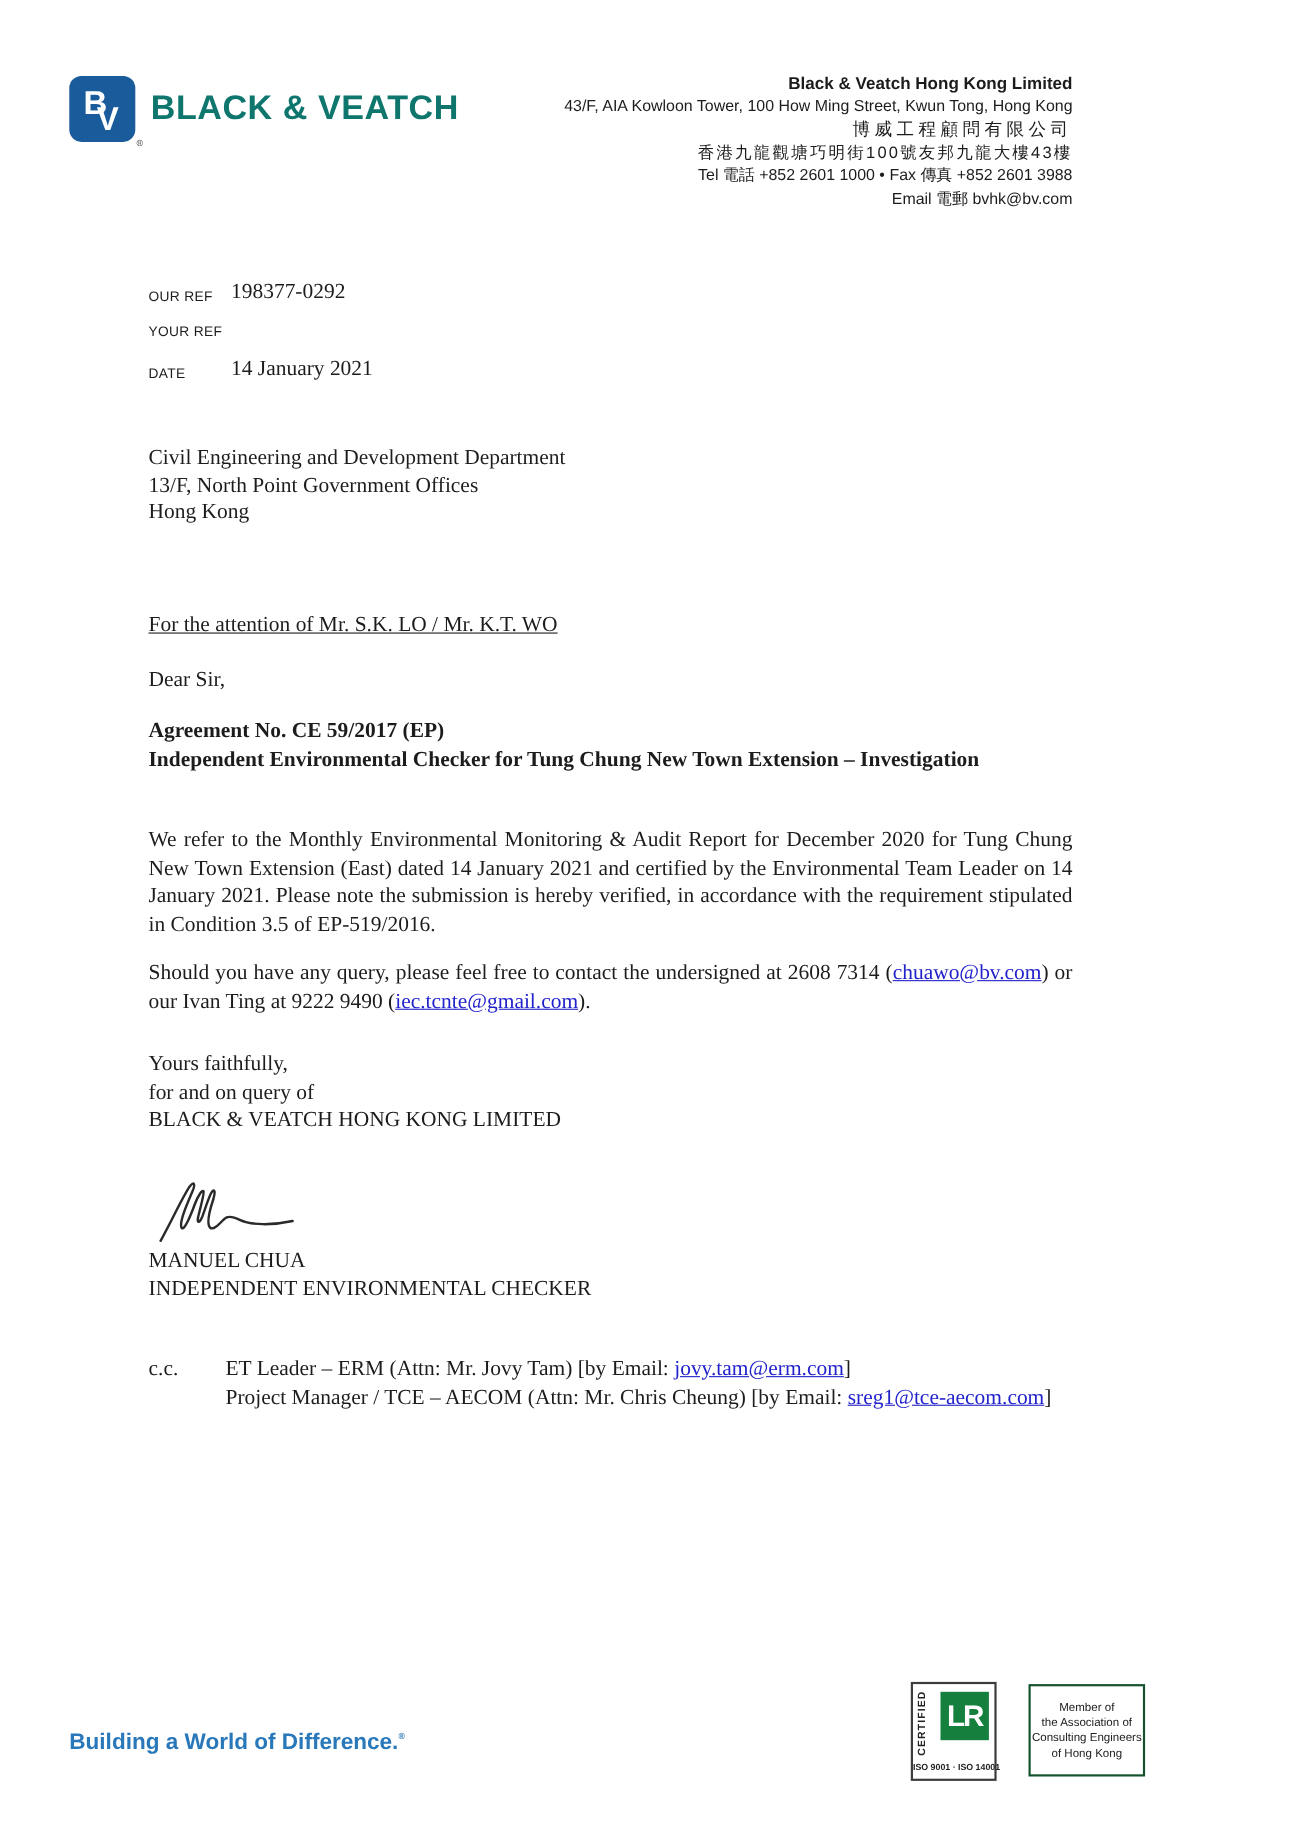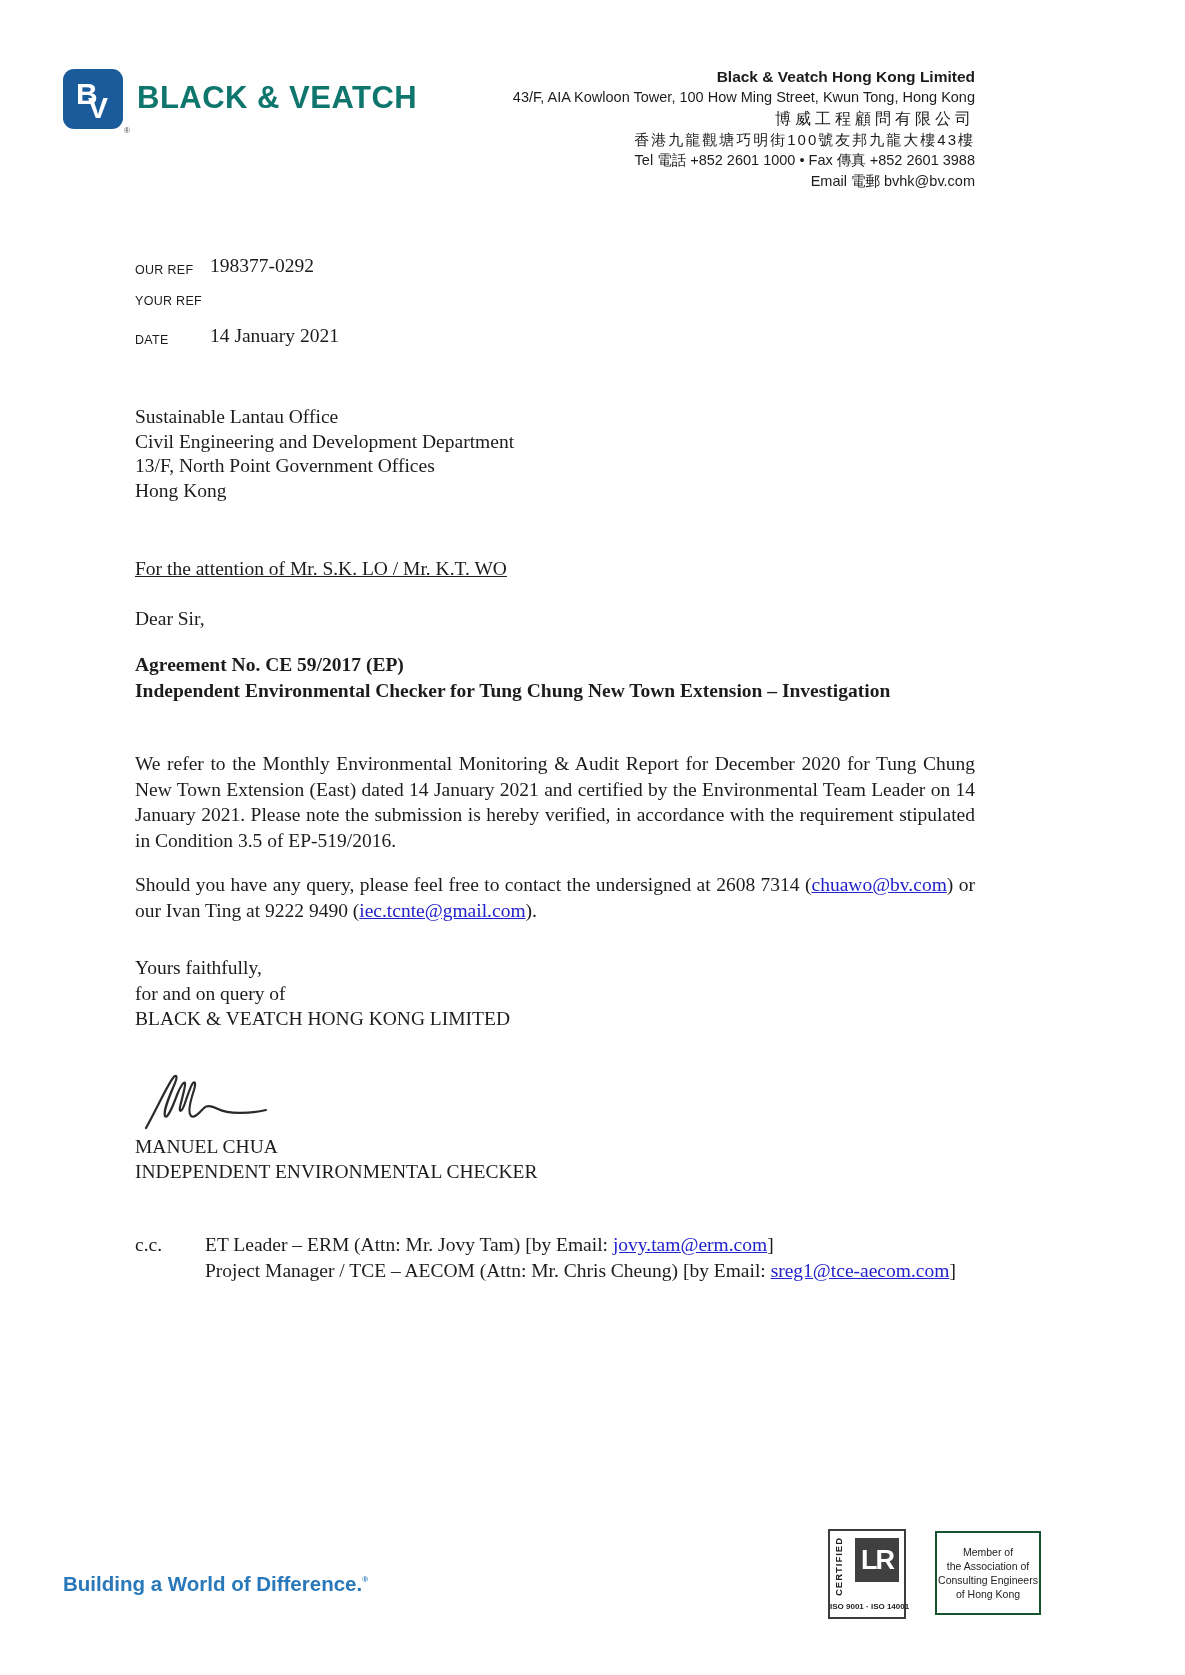--- a/index.html
+++ b/index.html
@@ -81,21 +81,21 @@
     border:2px solid #3c3c3c;background:#fff;box-sizing:border-box;
     font-family:"Liberation Sans","DejaVu Sans",sans-serif;
   }
   .badge-lr .cert{
     position:absolute;left:-21px;top:30px;
     transform:rotate(-90deg);
     font-size:9.5px;font-weight:bold;letter-spacing:1px;color:#222;
   }
   .badge-lr .lr-mark{
     position:absolute;left:25px;top:7px;width:44px;height:44px;
-    background:#404040;display:flex;align-items:center;justify-content:center;
+    background:#15803d;display:flex;align-items:center;justify-content:center;
   }
   .badge-lr .lr-mark span{
     color:#ffffff;font-weight:bold;font-size:27px;letter-spacing:-2px;
     font-family:"Liberation Sans",sans-serif;
   }
   .badge-lr .iso{
     position:absolute;left:0;bottom:6px;width:100%;
     text-align:center;font-size:8px;font-weight:bold;color:#222;white-space:nowrap;
   }
   .badge-ace{
@@ -139,21 +139,20 @@
       <span class="ref-label">YOUR REF</span>
       <span class="ref-value"></span>
     </div>
     <div class="ref-row">
       <span class="ref-label">DATE</span>
       <span class="ref-value">14 January 2021</span>
     </div>
   </div>
 
   <div class="recipient serif-block">
-    <div>Sustainable Lantau Office</div>
     <div>Civil Engineering and Development Department</div>
     <div>13/F, North Point Government Offices</div>
     <div>Hong Kong</div>
   </div>
 
   <div class="attention">For the attention of Mr. S.K. LO / Mr. K.T. WO</div>
   <div class="salutation">Dear Sir,</div>
 
   <div class="subject">
     <div>Agreement No. CE 59/2017 (EP)</div>

